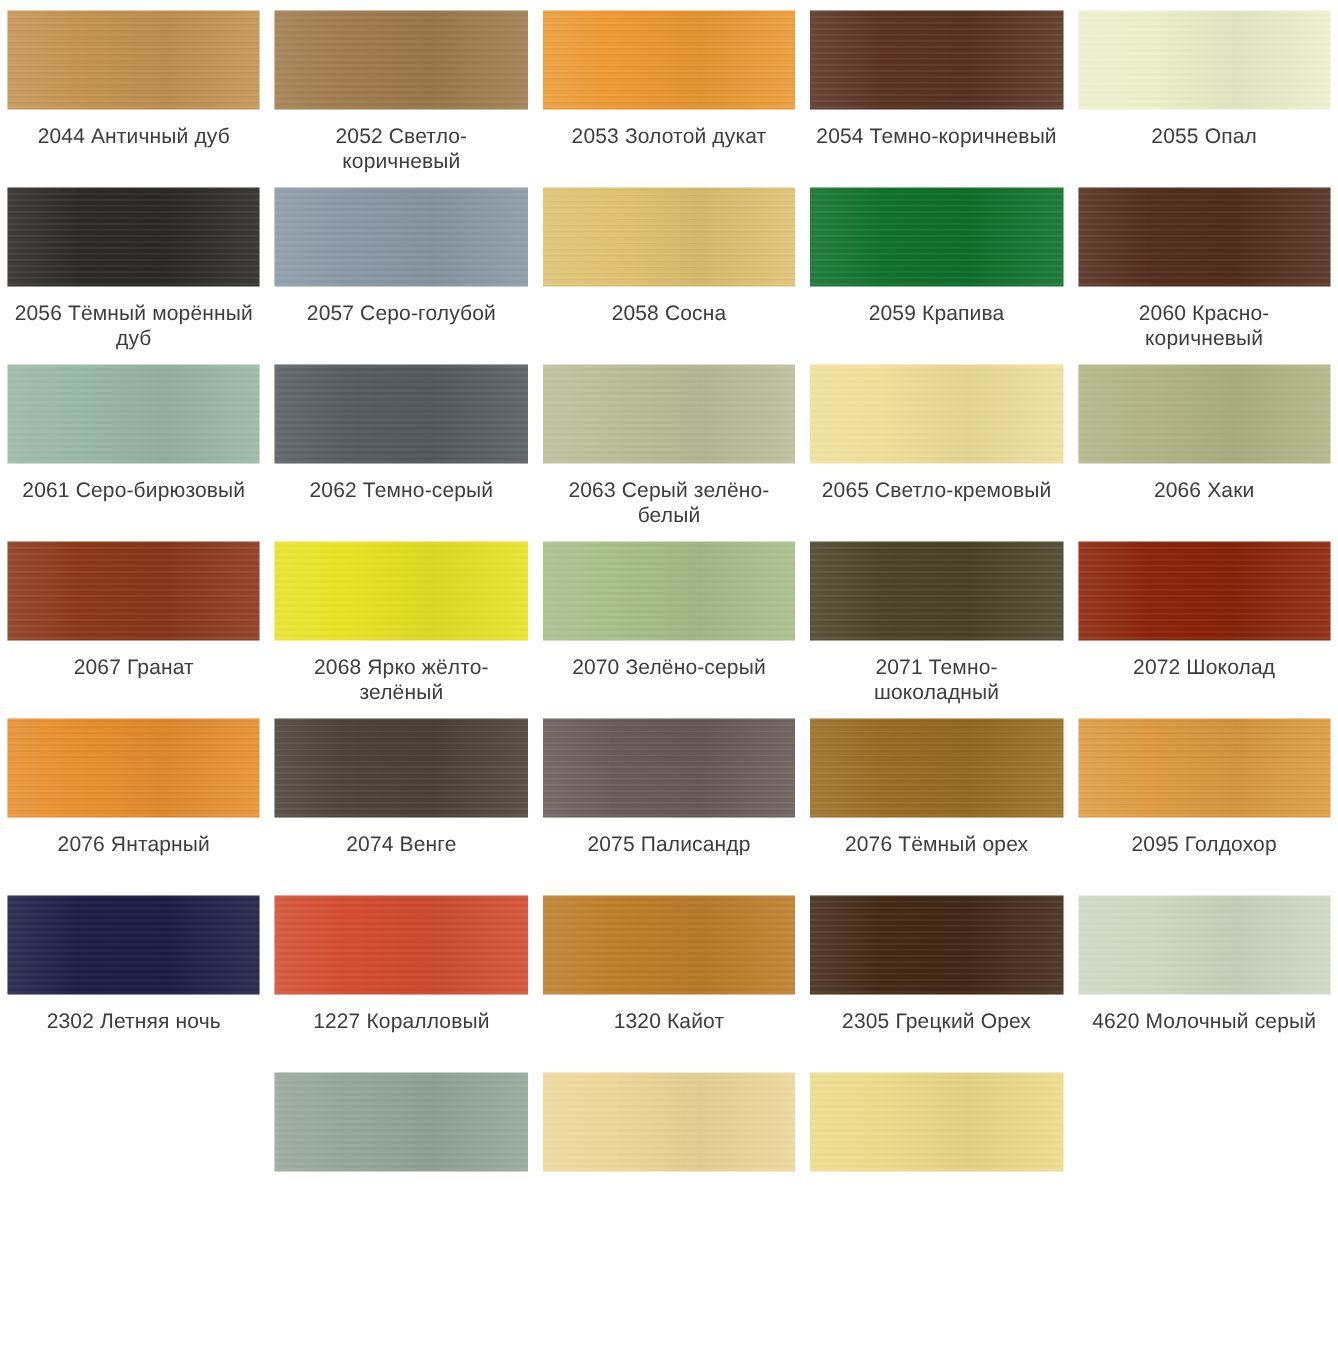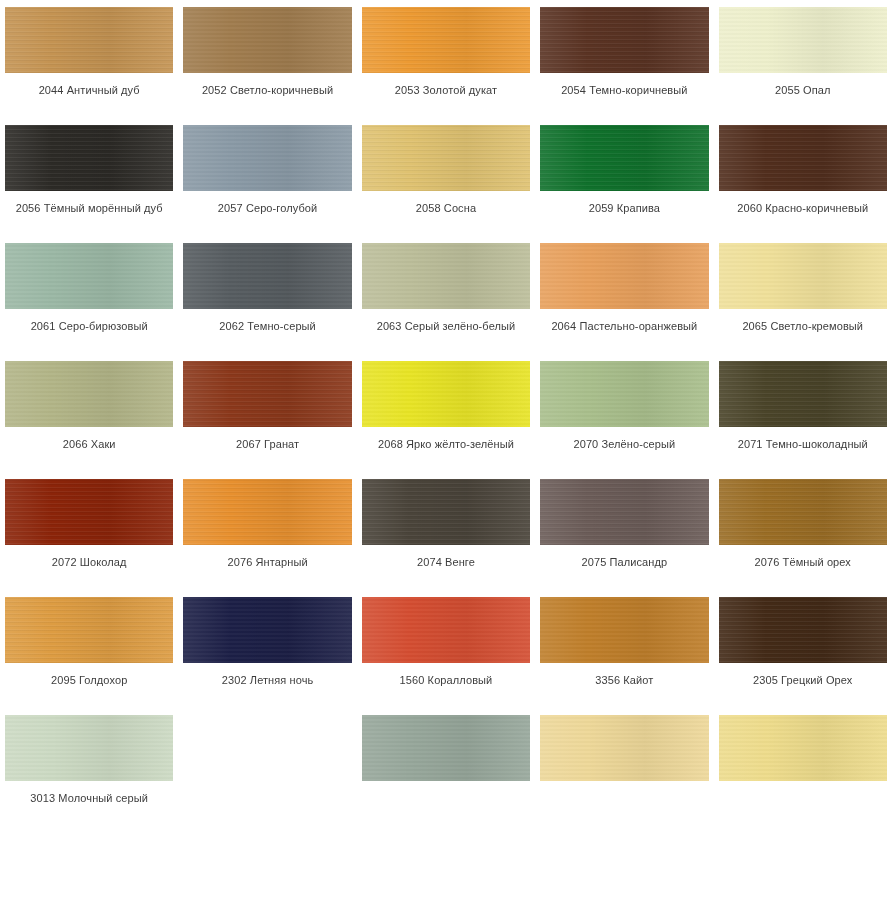--- a/index.html
+++ b/index.html
@@ -70,21 +70,21 @@
       to bottom,
       rgba(255,255,255,0.03) 0px,
       rgba(255,255,255,0.03) 2px,
       rgba(0,0,0,0.018) 2px,
       rgba(0,0,0,0.018) 4px
     );
   }
   .swatch-label {
     margin-top: 9px;
     text-align: center;
-    font-size: 11px;
+    font-size: 14px;
     line-height: 17px;
     color: #3d3d3d;
     letter-spacing: 0.1px;
     word-wrap: break-word;
     padding: 0 2px;
   }
 </style>
 </head>
 <body>
 
@@ -174,27 +174,20 @@
       <div class="swatch-label">2062 Темно-серый</div>
     </div>
     <div class="swatch-cell">
       <div class="swatch-chip flat" style="background-color: rgb(188, 190, 154);">
         <span class="grain"></span>
         <span class="sheen"></span>
       </div>
       <div class="swatch-label">2063 Серый зелёно-белый</div>
     </div>
     <div class="swatch-cell">
-      <div class="swatch-chip flat" style="background-color: rgb(232, 160, 92);">
-        <span class="grain"></span>
-        <span class="sheen"></span>
-      </div>
-      <div class="swatch-label">2064 Пастельно-оранжевый</div>
-    </div>
-    <div class="swatch-cell">
       <div class="swatch-chip flat" style="background-color: rgb(240, 224, 154);">
         <span class="grain"></span>
         <span class="sheen"></span>
       </div>
       <div class="swatch-label">2065 Светло-кремовый</div>
     </div>
     <div class="swatch-cell">
       <div class="swatch-chip flat" style="background-color: rgb(178, 181, 135);">
         <span class="grain"></span>
         <span class="sheen"></span>
@@ -276,42 +269,42 @@
         <span class="grain"></span>
         <span class="sheen"></span>
       </div>
       <div class="swatch-label">2302 Летняя ночь</div>
     </div>
     <div class="swatch-cell">
       <div class="swatch-chip flat" style="background-color: rgb(212, 77, 49);">
         <span class="grain"></span>
         <span class="sheen"></span>
       </div>
-      <div class="swatch-label">1560 Коралловый</div>
+      <div class="swatch-label">1227 Коралловый</div>
     </div>
     <div class="swatch-cell">
       <div class="swatch-chip flat" style="background-color: rgb(191, 126, 42);">
         <span class="grain"></span>
         <span class="sheen"></span>
       </div>
-      <div class="swatch-label">3356 Кайот</div>
+      <div class="swatch-label">1320 Кайот</div>
     </div>
     <div class="swatch-cell">
       <div class="swatch-chip" style="background-color: rgb(67, 42, 23);">
         <span class="grain"></span>
         <span class="sheen"></span>
       </div>
       <div class="swatch-label">2305 Грецкий Орех</div>
     </div>
     <div class="swatch-cell">
       <div class="swatch-chip flat" style="background-color: rgb(204, 218, 195);">
         <span class="grain"></span>
         <span class="sheen"></span>
       </div>
-      <div class="swatch-label">3013 Молочный серый</div>
+      <div class="swatch-label">4620 Молочный серый</div>
     </div>
     <div class="swatch-cell empty-cell"></div>
     <div class="swatch-cell">
       <div class="swatch-chip flat" style="background-color: rgb(151, 167, 155);">
         <span class="grain"></span>
         <span class="sheen"></span>
       </div>
     </div>
     <div class="swatch-cell">
       <div class="swatch-chip flat" style="background-color: rgb(238, 216, 153);">

